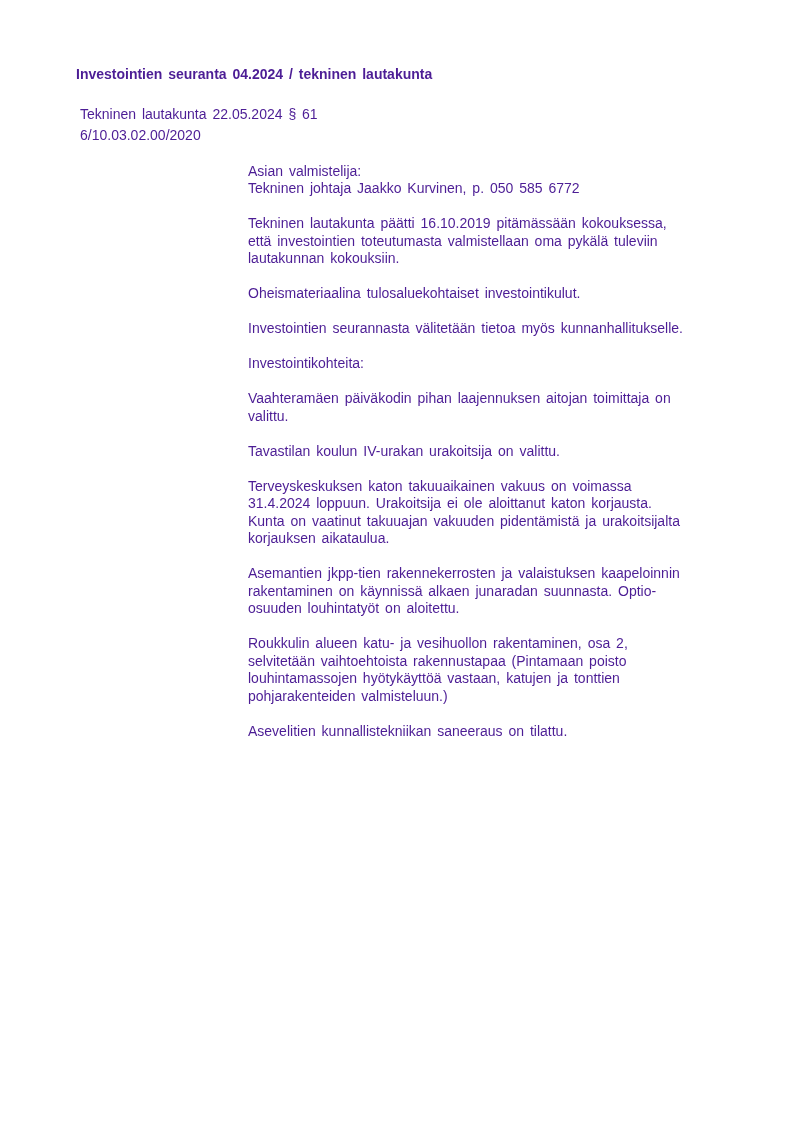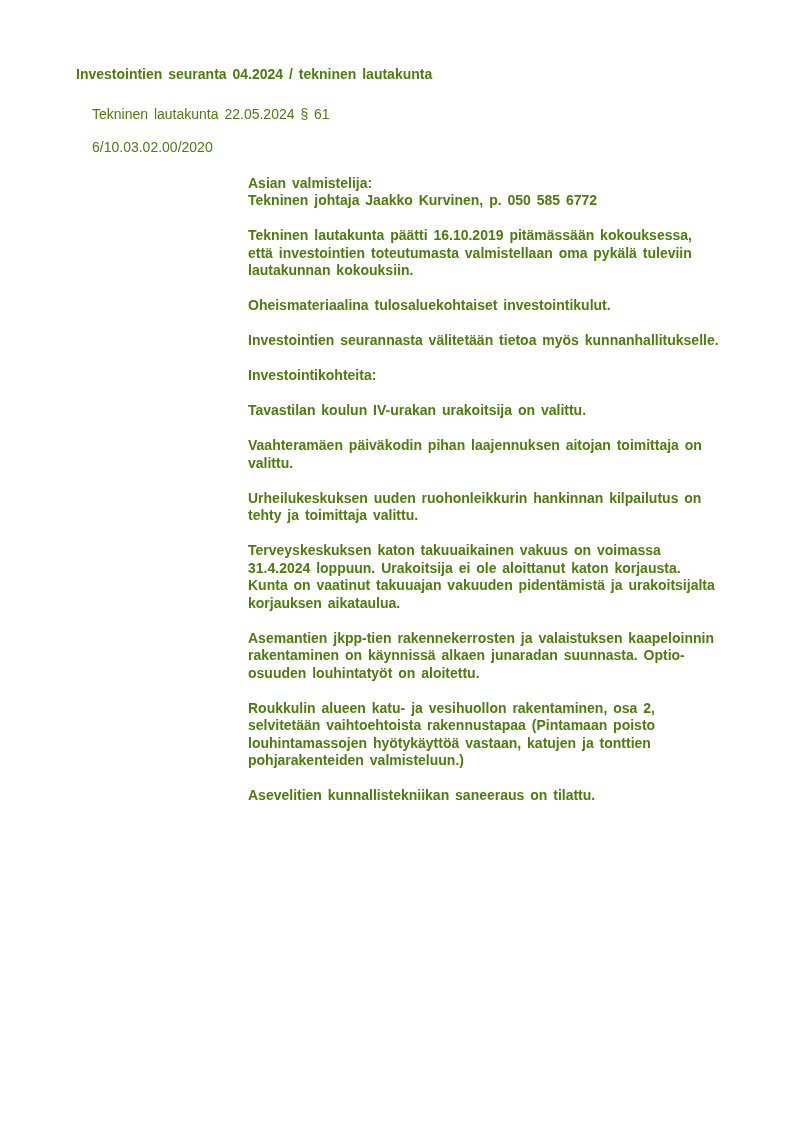--- a/index.html
+++ b/index.html
@@ -10,35 +10,34 @@
   .page {
     position: relative;
     width: 794px;
     height: 968px;
     background: #ffffff;
     box-sizing: border-box;
     padding: 66px 60px 0 76px;
     font-family: "Liberation Sans", sans-serif;
     font-size: 14px;
     line-height: 17.5px;
-    color: #4d7c0f;
+    color: #4c1d95;
     word-spacing: 2px;
     overflow: hidden;
   }
   .doc-title {
     font-weight: bold;
     margin: 0 0 22px 0;
   }
   .header-line {
-    margin: 16px;
+    margin: 4px;
   }
   .body-block {
     margin-left: 172px;
     margin-top: 18px;
-    font-weight: bold;
   }
   .body-block p {
     margin: 0 0 17.5px 0;
     white-space: pre-line;
   }
 </style>
 </head>
 <body>
 
 <div class="page">
@@ -52,25 +51,23 @@
 
   <div class="body-block">
     <p>Asian valmistelija:
 Tekninen johtaja Jaakko Kurvinen, p. 050 585 6772</p>
     <p>Tekninen lautakunta päätti 16.10.2019 pitämässään kokouksessa,
 että investointien toteutumasta valmistellaan oma pykälä tuleviin
 lautakunnan kokouksiin.</p>
     <p>Oheismateriaalina tulosaluekohtaiset investointikulut.</p>
     <p>Investointien seurannasta välitetään tietoa myös kunnanhallitukselle.</p>
     <p>Investointikohteita:</p>
-    <p>Tavastilan koulun IV-urakan urakoitsija on valittu.</p>
     <p>Vaahteramäen päiväkodin pihan laajennuksen aitojan toimittaja on
 valittu.</p>
-    <p>Urheilukeskuksen uuden ruohonleikkurin hankinnan kilpailutus on
-tehty ja toimittaja valittu.</p>
+    <p>Tavastilan koulun IV-urakan urakoitsija on valittu.</p>
     <p>Terveyskeskuksen katon takuuaikainen vakuus on voimassa
 31.4.2024 loppuun. Urakoitsija ei ole aloittanut katon korjausta.
 Kunta on vaatinut takuuajan vakuuden pidentämistä ja urakoitsijalta
 korjauksen aikataulua.</p>
     <p>Asemantien jkpp-tien rakennekerrosten ja valaistuksen kaapeloinnin
 rakentaminen on käynnissä alkaen junaradan suunnasta. Optio-
 osuuden louhintatyöt on aloitettu.</p>
     <p>Roukkulin alueen katu- ja vesihuollon rakentaminen, osa 2,
 selvitetään vaihtoehtoista rakennustapaa (Pintamaan poisto
 louhintamassojen hyötykäyttöä vastaan, katujen ja tonttien

